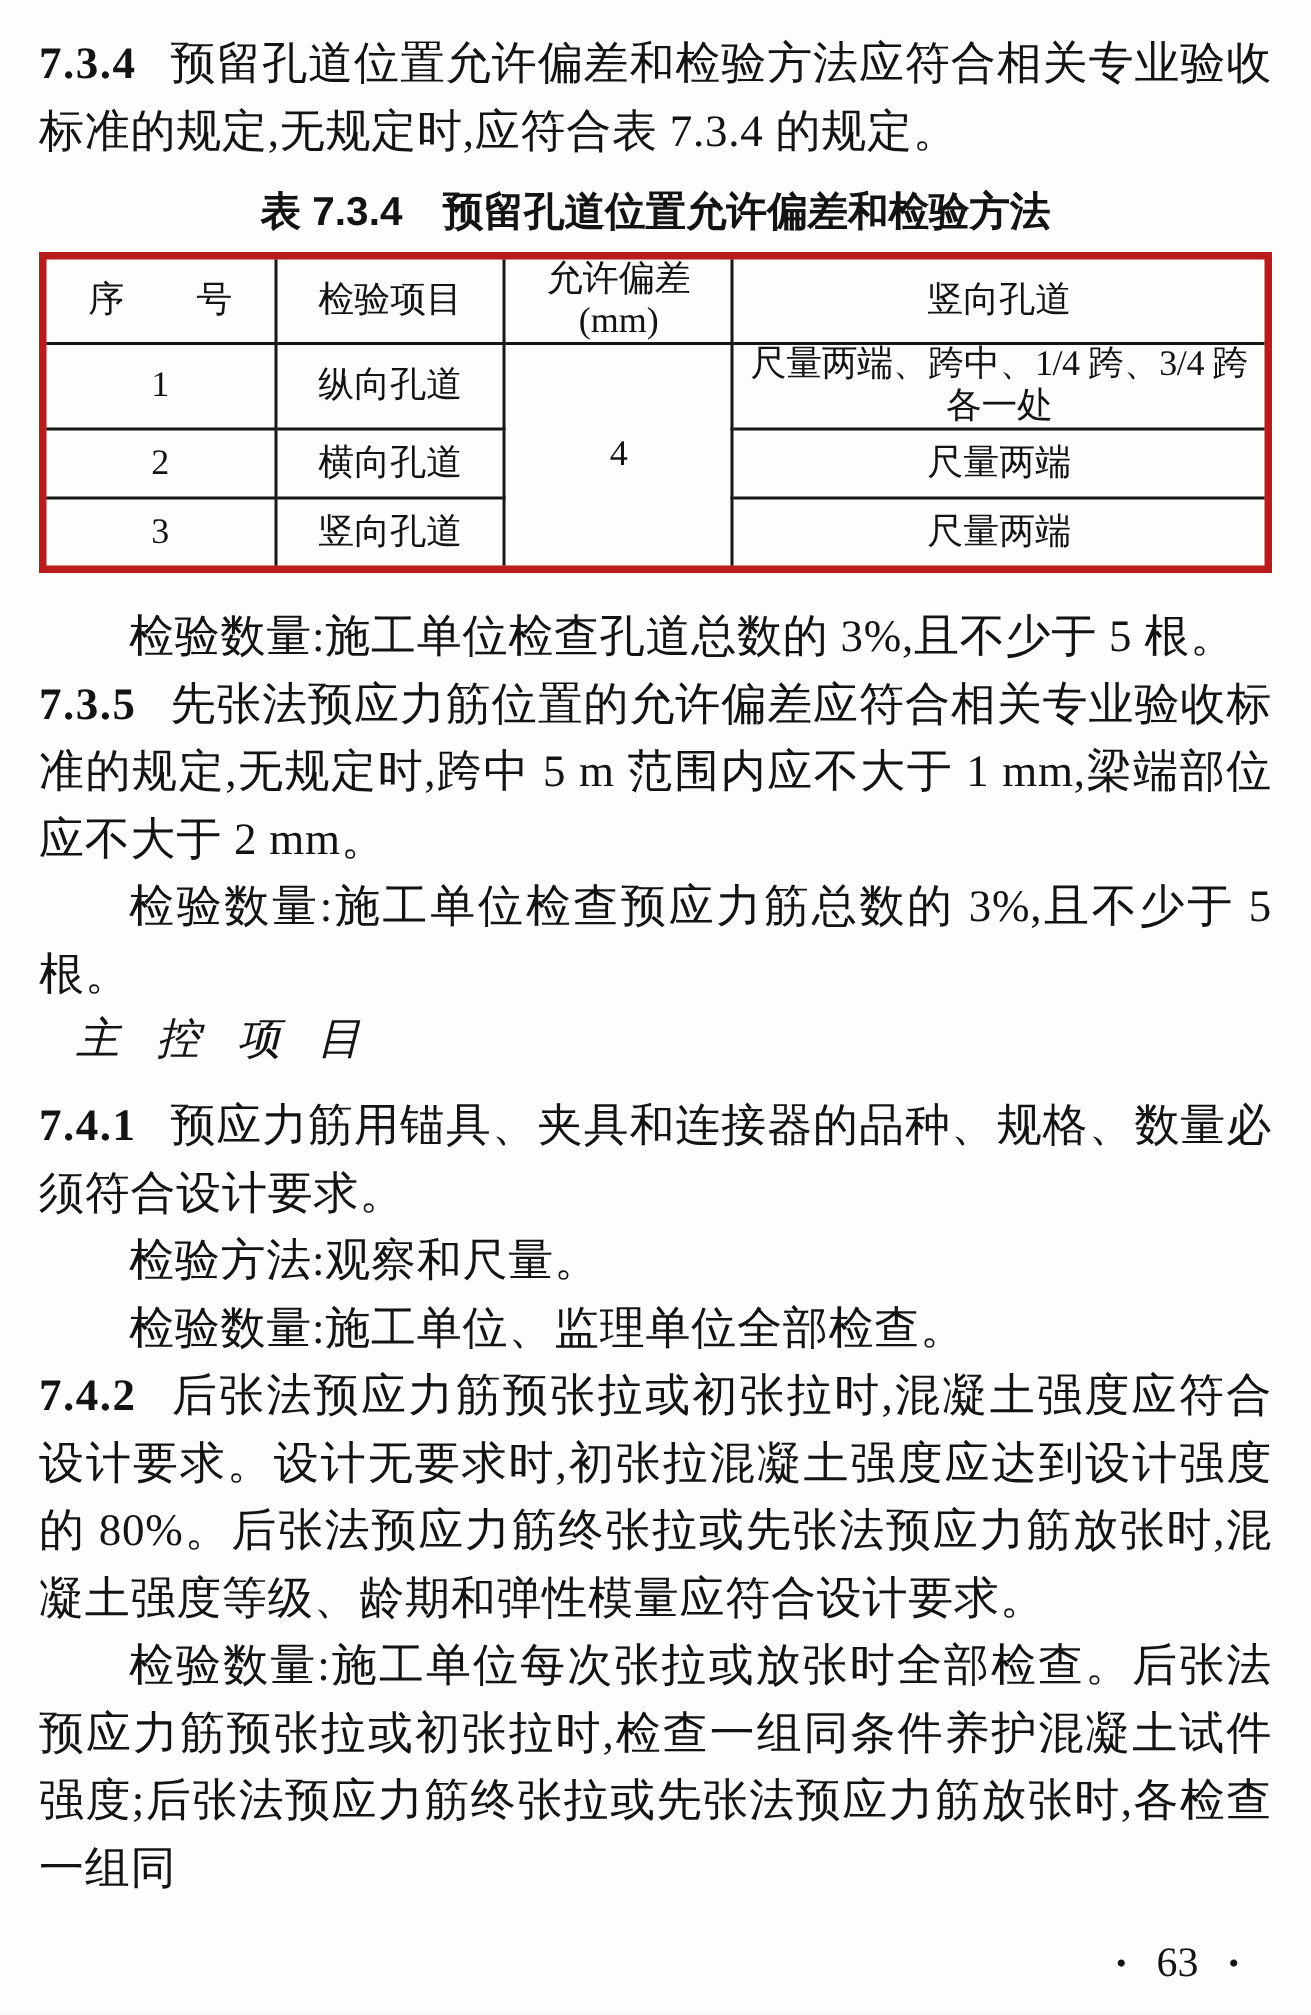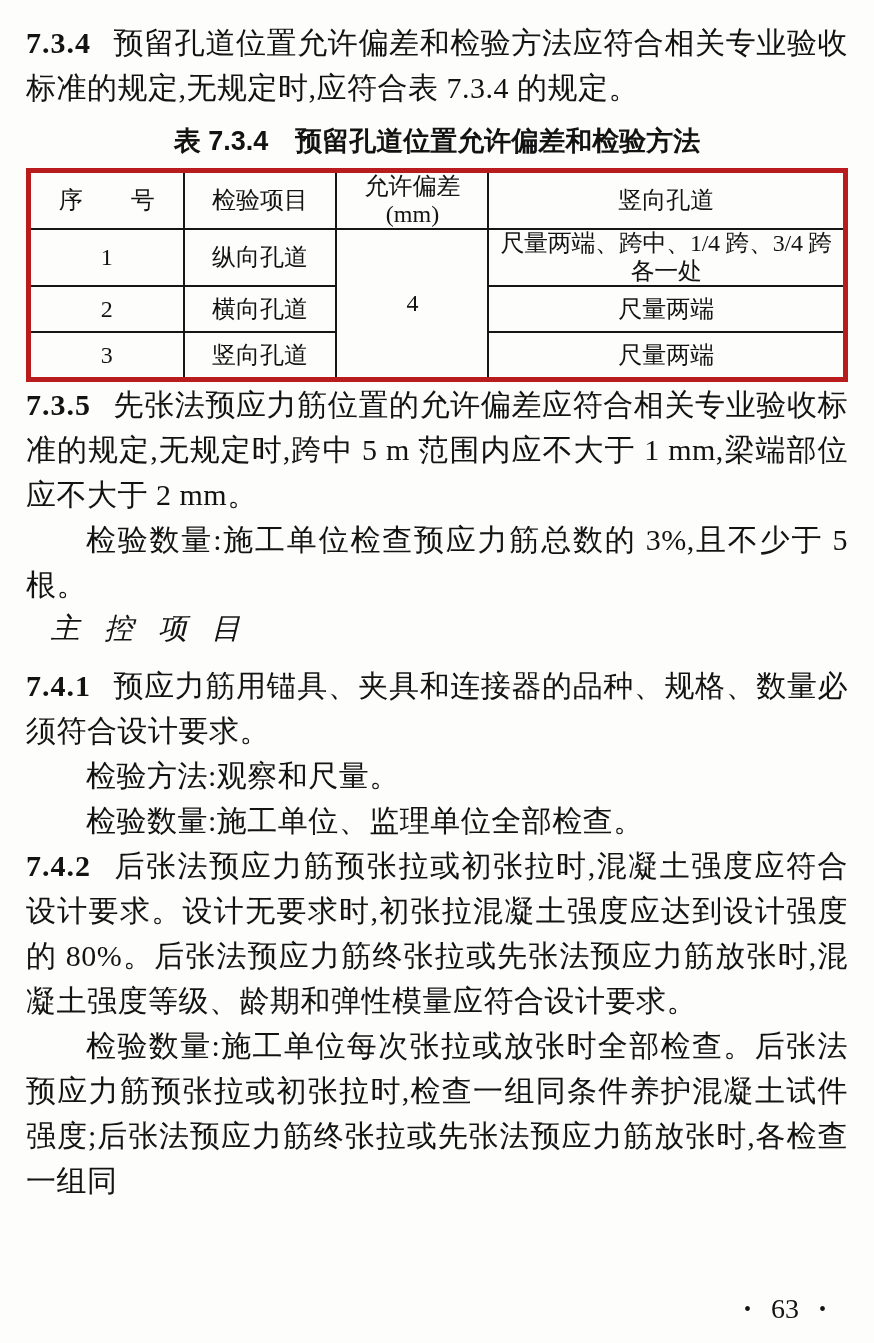--- a/index.html
+++ b/index.html
@@ -131,20 +131,21 @@
         <td>尺量两端</td>
       </tr>
       <tr>
         <td>3</td>
         <td>竖向孔道</td>
         <td>尺量两端</td>
       </tr>
     </tbody>
   </table>
 
+  <p class="para ind" style="margin-top:20px">检验数量:施工单位检查孔道总数的 3%,且不少于 5 根。</p>
 
   <p class="para"><span class="clause-num">7.3.5</span><span>先张法预应力筋位置的允许偏差应符合相关专业验收标准的规定,无规定时,跨中 5 m 范围内应不大于 1 mm,梁端部位应不大于 2 mm。</span></p>
 
   <p class="para ind">检验数量:施工单位检查预应力筋总数的 3%,且不少于 5 根。</p>
 
 
 
   <div class="master-items-heading">主控项目</div>
 
   <p class="para"><span class="clause-num">7.4.1</span><span>预应力筋用锚具、夹具和连接器的品种、规格、数量必须符合设计要求。</span></p>

